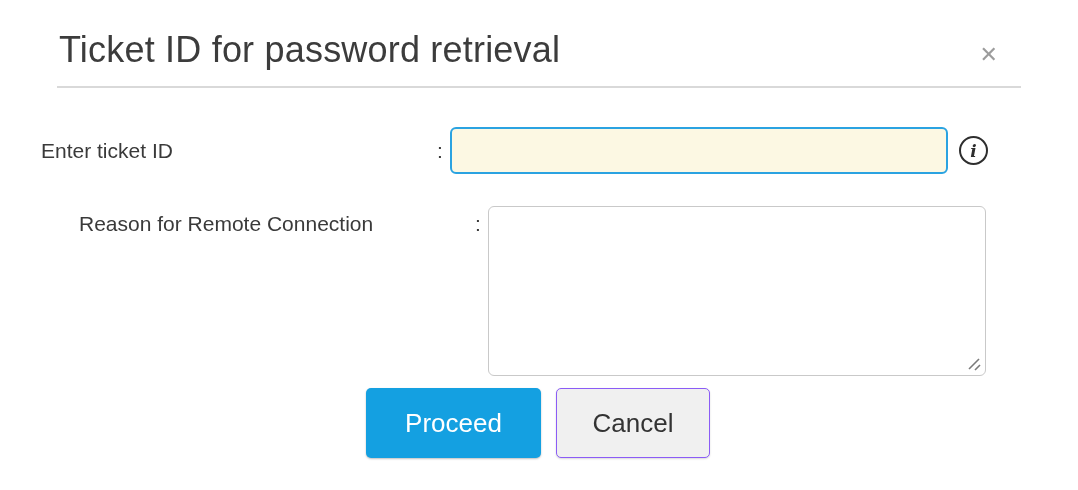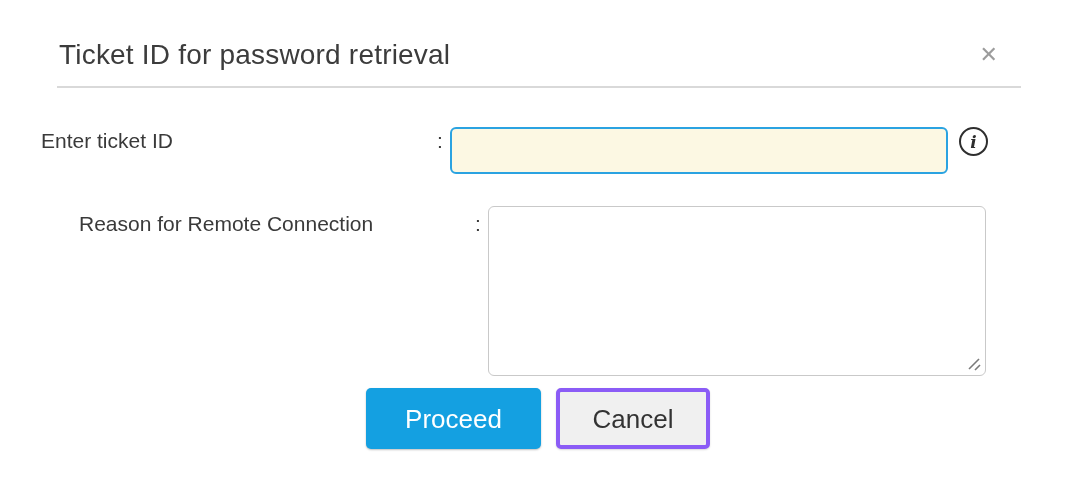--- a/index.html
+++ b/index.html
@@ -21,41 +21,41 @@
   
   .dialog-header {
     margin: 0 57px;
     height: 88px;
     border-bottom: 2px solid #d9d9d9;
     position: relative;
     display: flex;
     align-items: flex-end;
   }
   .dialog-title {
-    font-size: 28px;
+    font-size: 36px;
     font-weight: 400;
     color: #3c3c3c;
     margin: 0 0 15px 2px;
     letter-spacing: 0.2px;
   }
   .close-btn {
     position: absolute;
     right: 23px;
     bottom: 20px;
     font-size: 22px;
     font-weight: 700;
     color: #9c9c9c;
     line-height: 1;
     cursor: pointer;
     user-select: none;
   }
   
   .dialog-body { margin: 0 57px 0 41px; }
   .form-row { display: flex; }
-  .row-ticket { margin-top: 39px; align-items: flex-start; }
+  .row-ticket { margin-top: 39px; align-items: center; }
   .row-reason { margin-top: 32px; align-items: flex-start; margin-left: 38px; }
   .field-label {
     flex: 0 0 396px;
     font-size: 21px;
     color: #3a3a3a;
     line-height: 28px;
   }
   .row-reason .field-label, .row-reason .colon { padding-top: 4px; }
   .colon {
     flex: 0 0 13px;
@@ -116,39 +116,39 @@
   }
   
   .button-row {
     margin-top: 12px;
     display: flex;
     justify-content: center;
     gap: 15px;
     transform: translateX(7px);
   }
   .btn {
-    height: 61px;
+    height: 70px;
     border-radius: 5px;
     font-family: inherit;
     font-size: 26px;
     cursor: pointer;
     line-height: 1;
   }
   .btn-primary {
     width: 175px;
     background: var(--accent, #14a0e1);
     color: #ffffff;
     border: none;
     box-shadow: 0 1px 2px rgba(0,0,0,0.25);
   }
   .btn-secondary {
     width: 154px;
     background: var(--cancel-bg, #f0f0f0);
     color: #333333;
-    border: 4px solid #8b5cf6;
+    border: 1px solid #8b5cf6;
     box-shadow: 0 1px 2px rgba(0,0,0,0.15);
   }
 </style>
 </head>
 <body>
 
 <div class="dialog">
 
   <div class="dialog-header">
     <h1 class="dialog-title">Ticket ID for password retrieval</h1>

